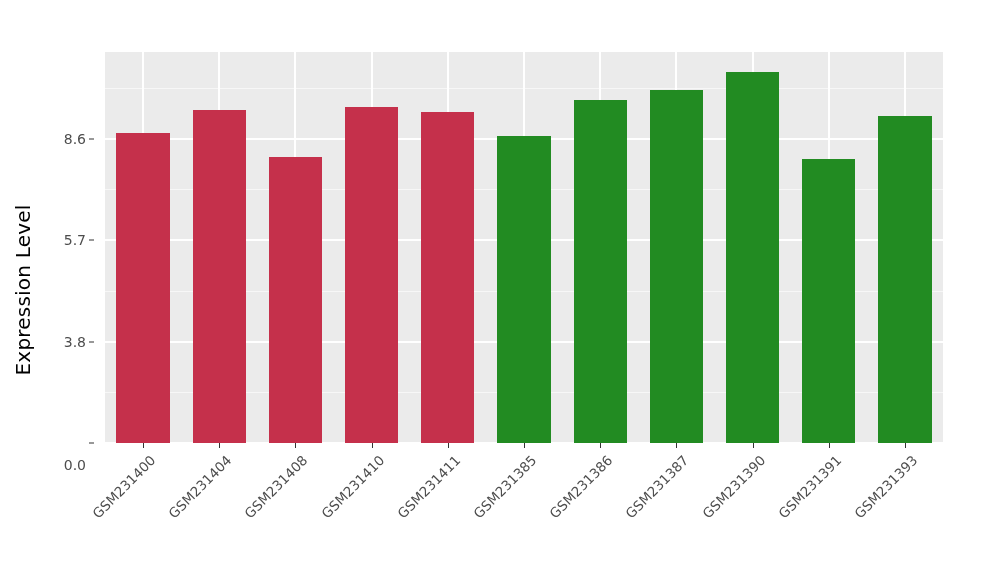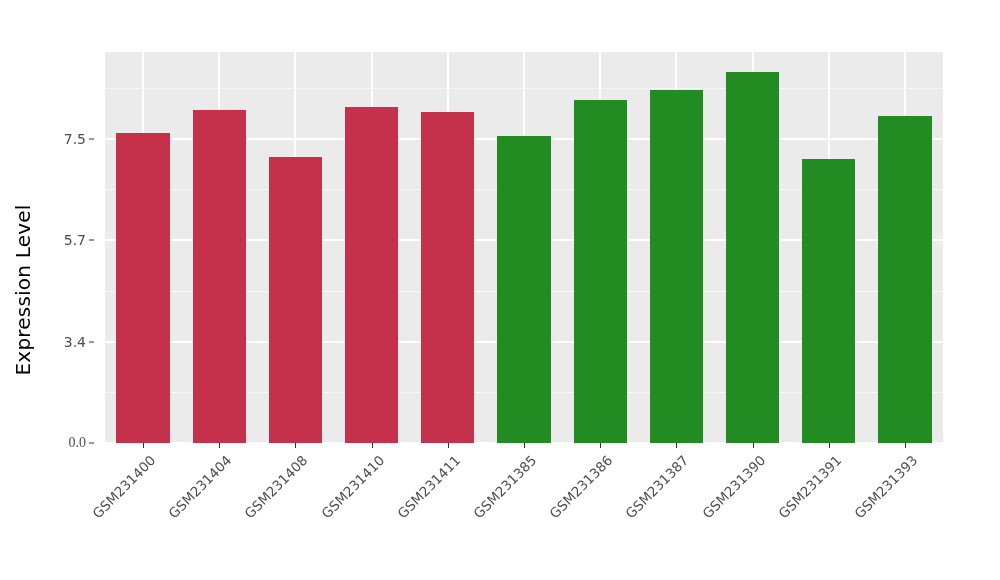--- a/index.html
+++ b/index.html
@@ -116,27 +116,27 @@
   }
 </style>
 </head>
 <body>
 
 <div id="chart-root">
 
   <div class="y-axis-title">Expression Level</div>
 
   <div class="y-tick-labels" id="y-ticks">
-      <div class="y-tick-label" style="top: 391px; font-family: Liberation Serif, serif;">0.0</div>
+      <div class="y-tick-label" style="top: 413px;">0.0</div>
       <div class="y-tick-mark" style="top: 391px;"></div>
-      <div class="y-tick-label" style="top: 289.705px;">3.4</div>
+      <div class="y-tick-label" style="top: 289.705px;">3.8</div>
       <div class="y-tick-mark" style="top: 289.705px;"></div>
       <div class="y-tick-label" style="top: 188.409px;">5.7</div>
       <div class="y-tick-mark" style="top: 188.409px;"></div>
-      <div class="y-tick-label" style="top: 87.114px;">7.5</div>
+      <div class="y-tick-label" style="top: 87.114px;">8.6</div>
       <div class="y-tick-mark" style="top: 87.114px;"></div>
     </div>
 
   <div id="panel">
       <div class="grid-minor-y" style="top: 339.852px;"></div>
       <div class="grid-minor-y" style="top: 238.557px;"></div>
       <div class="grid-minor-y" style="top: 137.262px;"></div>
       <div class="grid-minor-y" style="top: 35.9663px;"></div>
       <div class="grid-major-y" style="top: 390px;"></div>
       <div class="grid-major-y" style="top: 288.705px;"></div>

